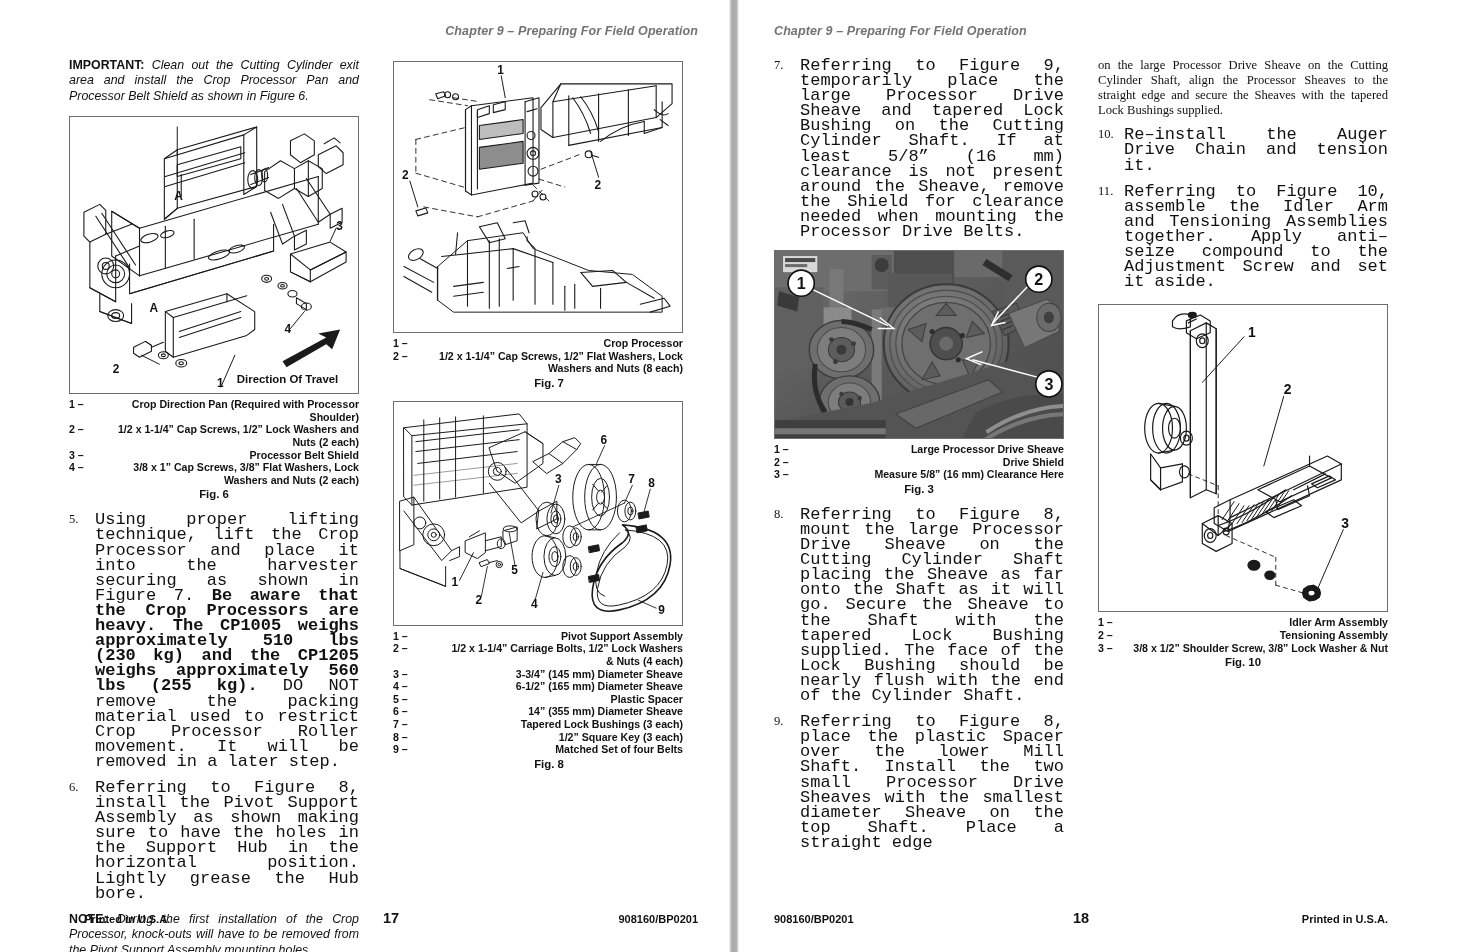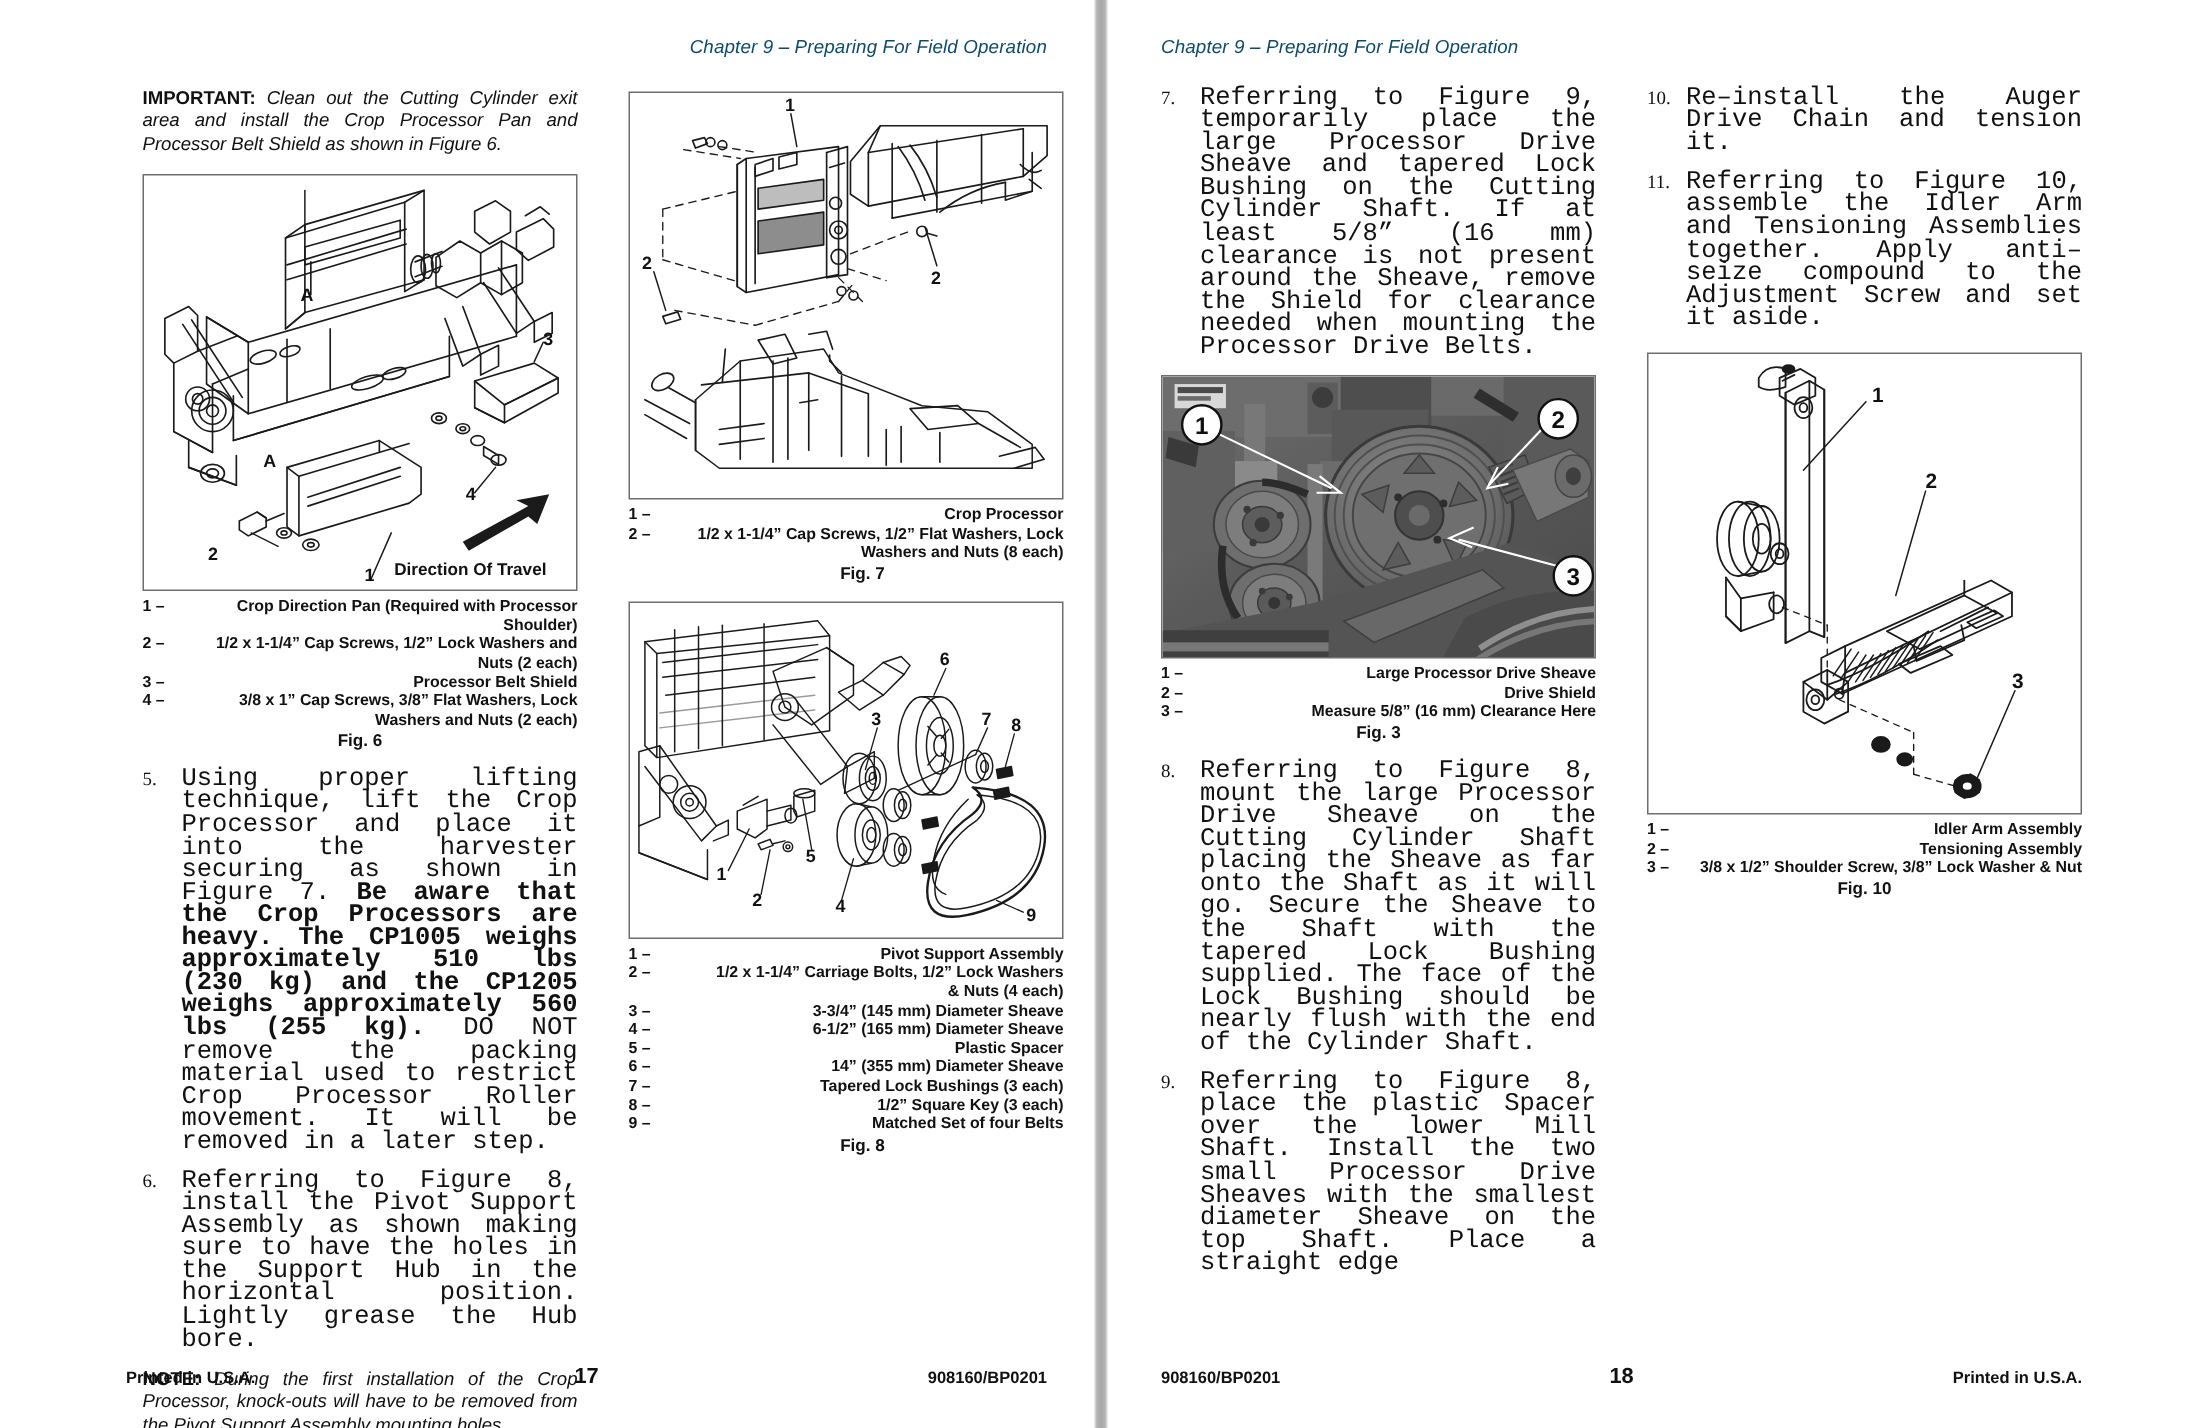--- a/index.html
+++ b/index.html
@@ -39,38 +39,38 @@
     height: 952px;
     background: linear-gradient(to right,#ffffff 0%, #b4b4b4 22%, #a8a8a8 50%, #b4b4b4 78%, #ffffff 100%);
   }
 
   
   .runhead {
     position: absolute;
     top: 24px;
     font-family: "Liberation Sans", sans-serif;
     font-style: italic;
-    font-weight: normal;
+    font-weight: bold;
     font-size: 12.5px;
     letter-spacing: .1px;
-    color: #0c4a6e;
+    color: #737373;
     white-space: nowrap;
   }
   .page.left .runhead  { right: 38px; }
   .page.right .runhead { left: 38px; }
 
   
   .cols {
     position: absolute;
     top: 58px;
     bottom: 70px;
     left: 0; right: 0;
     padding-inherit: 0;
   }
-  .page.left .cols  { left: 95px; right: 38px; }
+  .page.left .cols  { left: 69px; right: 38px; }
   .page.right .cols { left: 38px; right: 84px; }
 
   .col {
     position: absolute;
     top: 0;
     width: 290px;
   }
   .col-a { left: 0; }
   .col-b { left: 324px; }
 
@@ -776,20 +776,21 @@
         </div>
 
         <div class="numitem">
           <div class="num">9.</div>
           <div class="txt">Referring to Figure 8, place the plastic Spacer over the lower Mill Shaft. Install the two small Processor Drive Sheaves with the smallest diameter Sheave on the top Shaft. Place a straight edge</div>
         </div>
       </div>
 
       <div class="col col-b">
 
+        <p class="body">on the large Processor Drive Sheave on the Cutting Cylinder Shaft, align the Processor Sheaves to the straight edge and secure the Sheaves with the tapered Lock Bushings supplied.</p>
 
         <div class="numitem">
           <div class="num">10.</div>
           <div class="txt">Re–install the Auger Drive Chain and tension it.</div>
         </div>
 
         <div class="numitem">
           <div class="num">11.</div>
           <div class="txt">Referring to Figure 10, assemble the Idler Arm and Tensioning Assemblies together. Apply anti–seize compound to the Adjustment Screw and set it aside.</div>
         </div>

